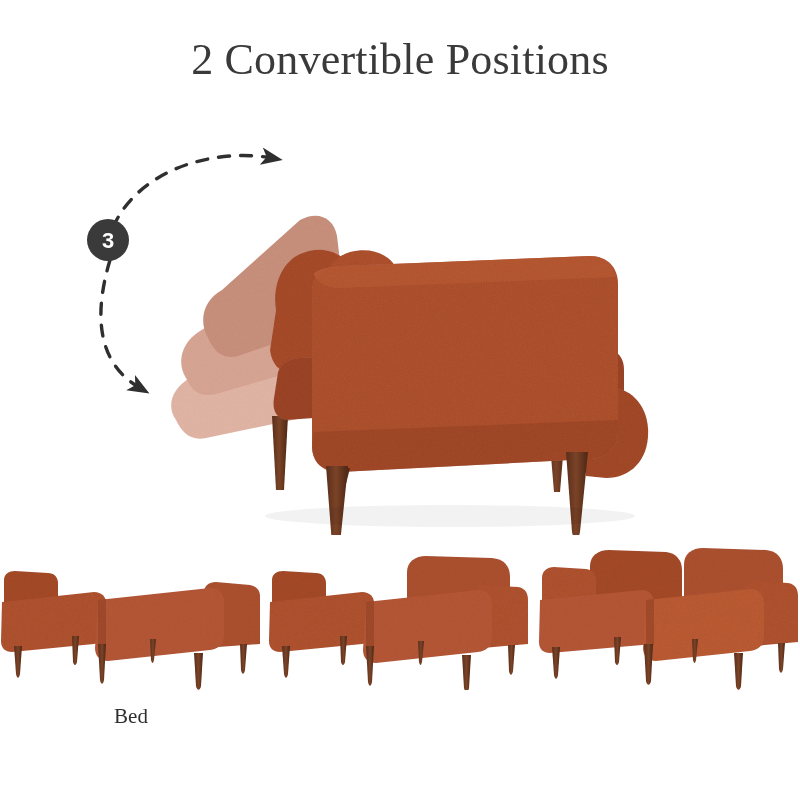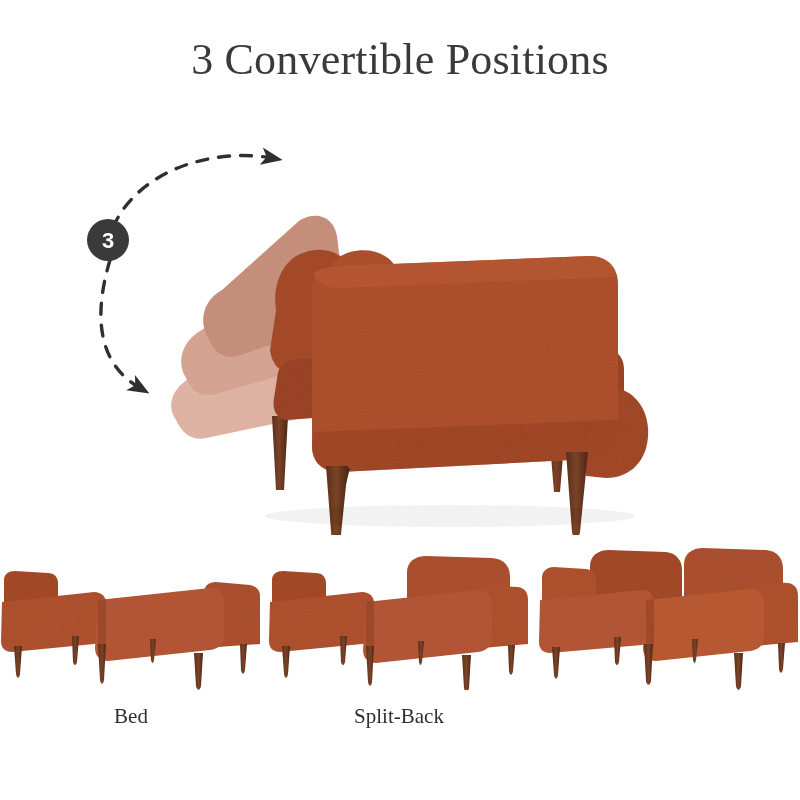--- a/index.html
+++ b/index.html
@@ -45,21 +45,21 @@
   }
   .c1{left:-2px}
   .c2{left:266px}
   .c3{left:534px}
 </style>
 </head>
 <body>
 
 <div id="stage">
 
-  <div class="title">3 Convertible Positions</div>
+  <div class="title">2 Convertible Positions</div>
 
   <div class="hero">
     <svg viewBox="0 0 800 415" xmlns="http://www.w3.org/2000/svg">
       <defs>
         <filter id="boucle" x="-10%" y="-10%" width="120%" height="120%">
           <feTurbulence type="fractalNoise" baseFrequency="0.9" numOctaves="3" seed="7" result="n"></feTurbulence>
           <feColorMatrix in="n" type="saturate" values="0" result="ng"></feColorMatrix>
           <feComponentTransfer in="ng" result="nc">
             <feFuncA type="linear" slope="0.30" intercept="0"></feFuncA>
           </feComponentTransfer>
@@ -280,15 +280,14 @@
           <path d="M110,104 L119,104 L117,141 C116,146 113,146 112,141 Z" fill="url(#lg3)"></path>
           <path d="M158,99 L164,99 L162,120 C161,124 160,124 159,120 Z" fill="url(#lg3)"></path>
           <path d="M200,113 L209,113 L207,146 C206,151 203,151 202,146 Z" fill="url(#lg3)"></path>
           <path d="M244,103 L251,103 L249,129 C248,134 246,134 245,129 Z" fill="url(#lg3)"></path>
         </g>
       </svg>
     </div>
   </div>
 
   <div class="caption c1">Bed</div>
-  <div class="caption c2">Split-Back</div>
 
 </div>
 
 </body></html>

